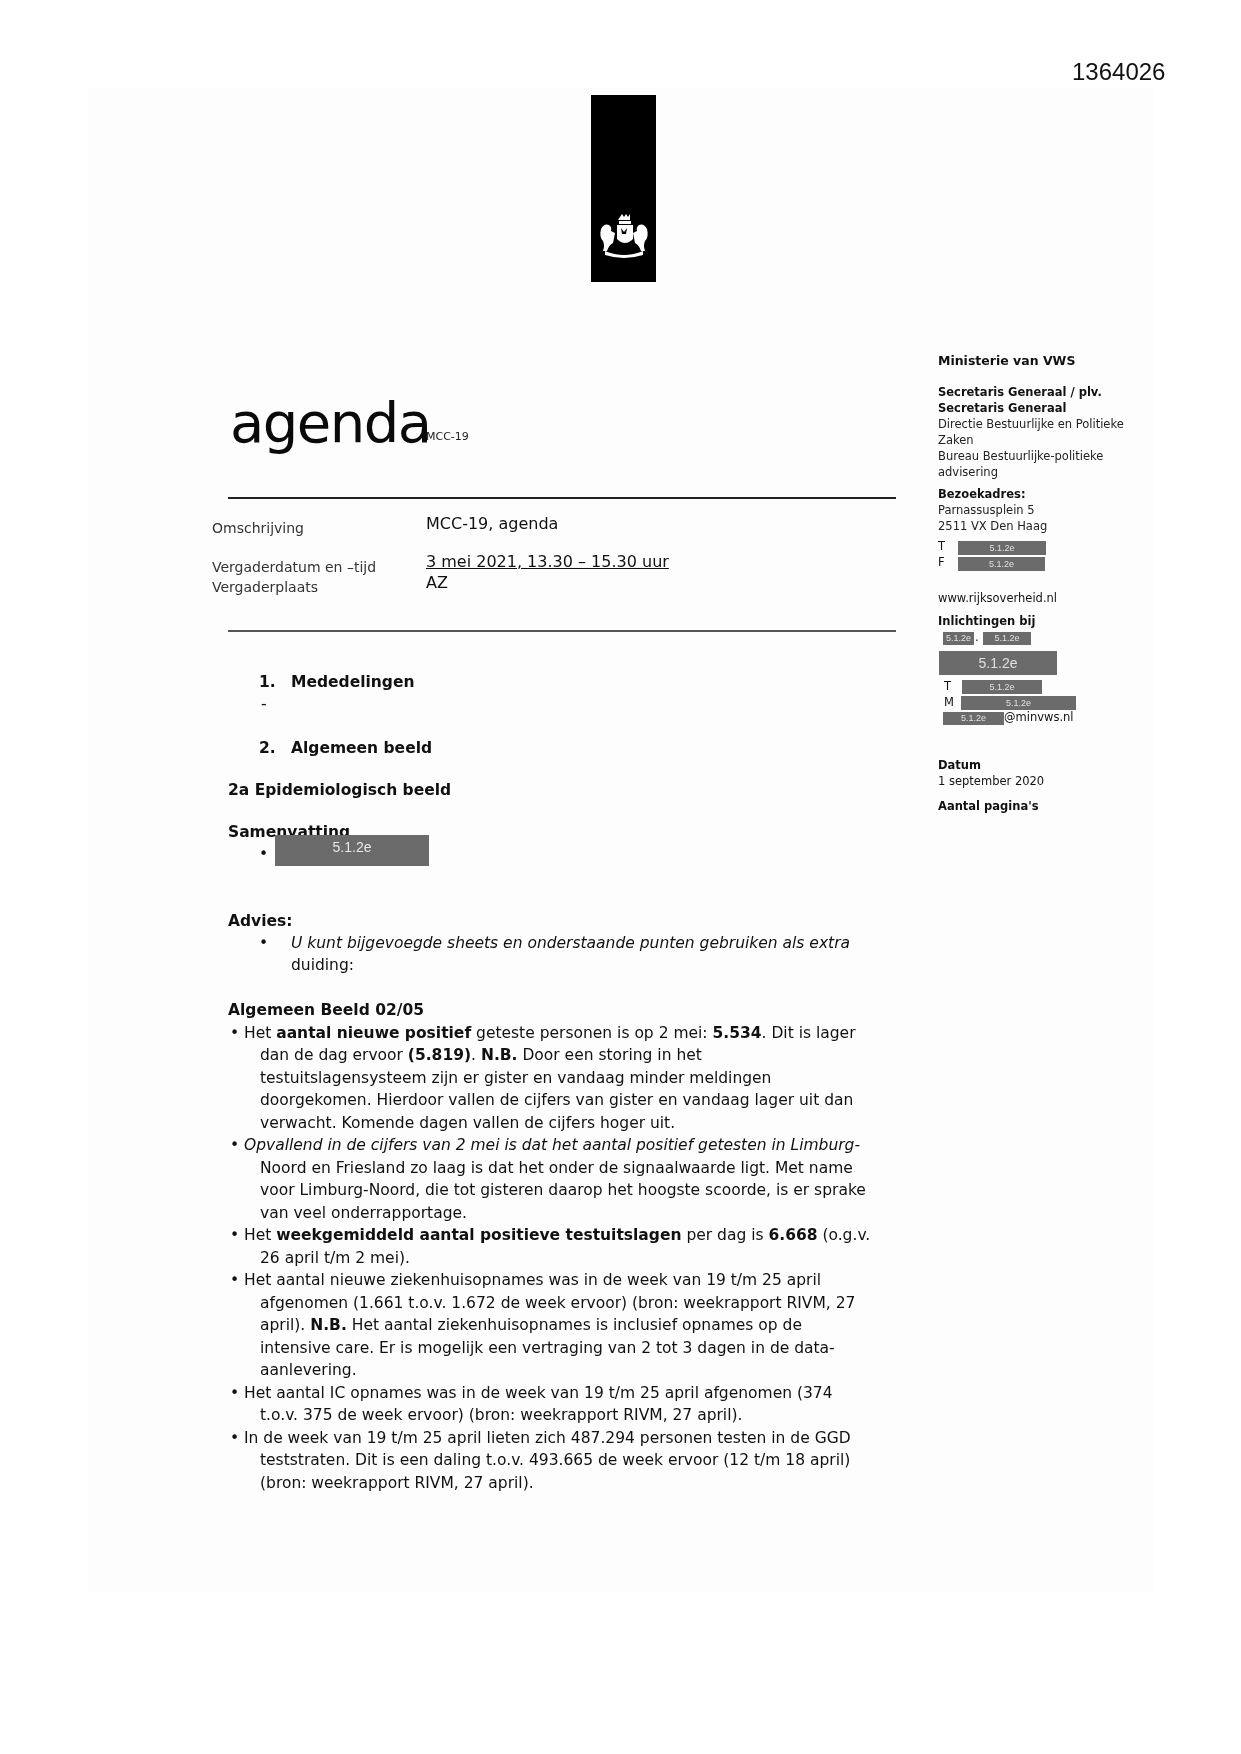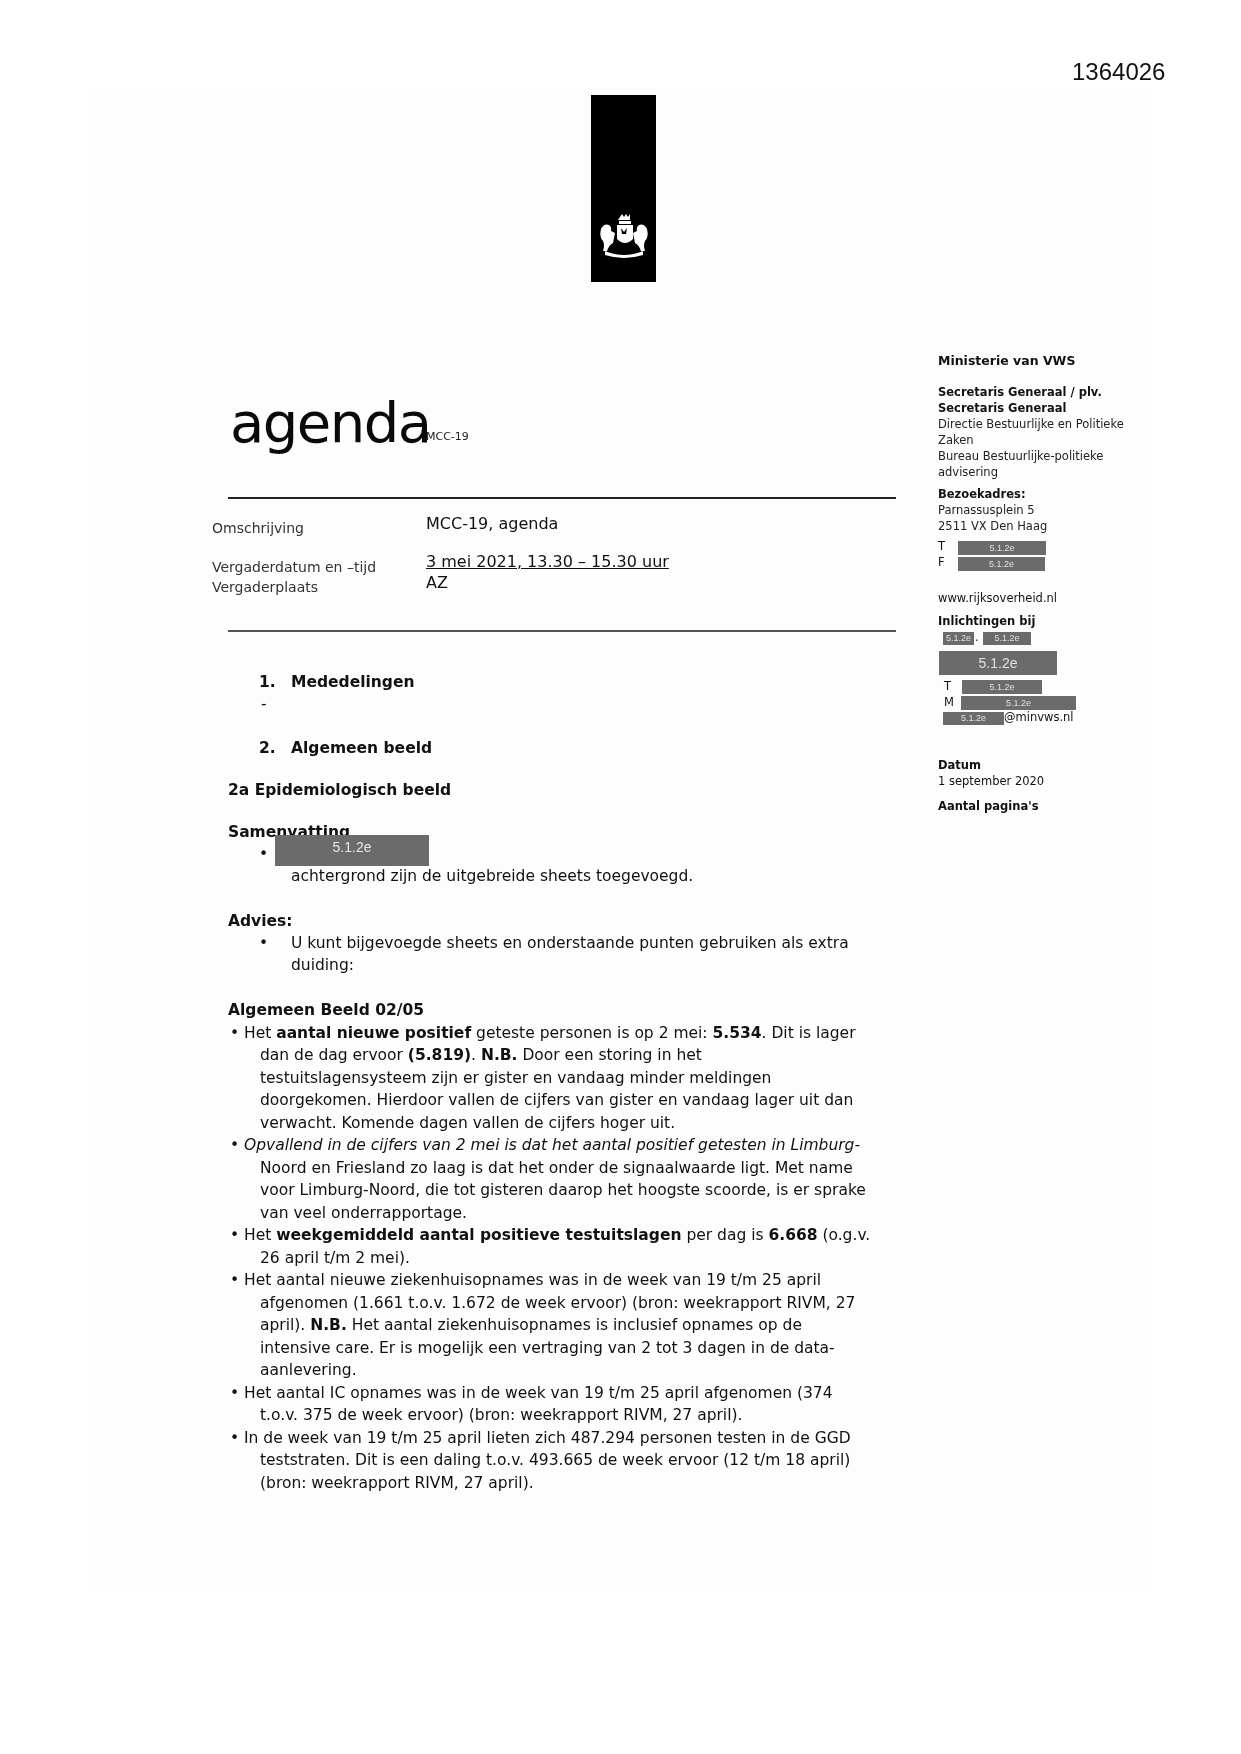--- a/index.html
+++ b/index.html
@@ -87,30 +87,27 @@
 </div>
 
 <div class="content bold" style="top:779px;">2a Epidemiologisch beeld</div>
 
 <div class="content" style="top:821px;">
   <div class="bold" style="height:22px;">Samenvatting</div>
   <div style="position:relative; height:22px;">
     <span style="position:absolute; left:31px;">•</span>
     <span class="redact" style="position:absolute; left:47px; top:-8px; width:154px; height:31px; line-height:24px; font-size:14px;">5.1.2e</span>
   </div>
-  <div style="position:relative; height:22px;">
-    <span style="position:absolute; left:63px;">achtergrond zijn de uitgebreide sheets toegevoegd.</span>
-  </div>
 </div>
 
 <div class="content" style="top:910px;">
   <div class="bold" style="height:22px;">Advies:</div>
   <div style="position:relative; height:22px;">
     <span style="position:absolute; left:31px;">•</span>
-    <span style="position:absolute; left:63px;">U kunt bijgevoegde sheets en onderstaande punten gebruiken als extra</span>
+    <span style="position:absolute; left:63px;font-style:italic;">U kunt bijgevoegde sheets en onderstaande punten gebruiken als extra</span>
   </div>
   <div style="position:relative; height:22px;">
     <span style="position:absolute; left:63px;">duiding:</span>
   </div>
 </div>
 
 <div class="content" style="top:999px;">
   <div class="bold" style="height:22.5px;">Algemeen Beeld 02/05</div>
 
   <div style="position:relative; height:22.5px;">

